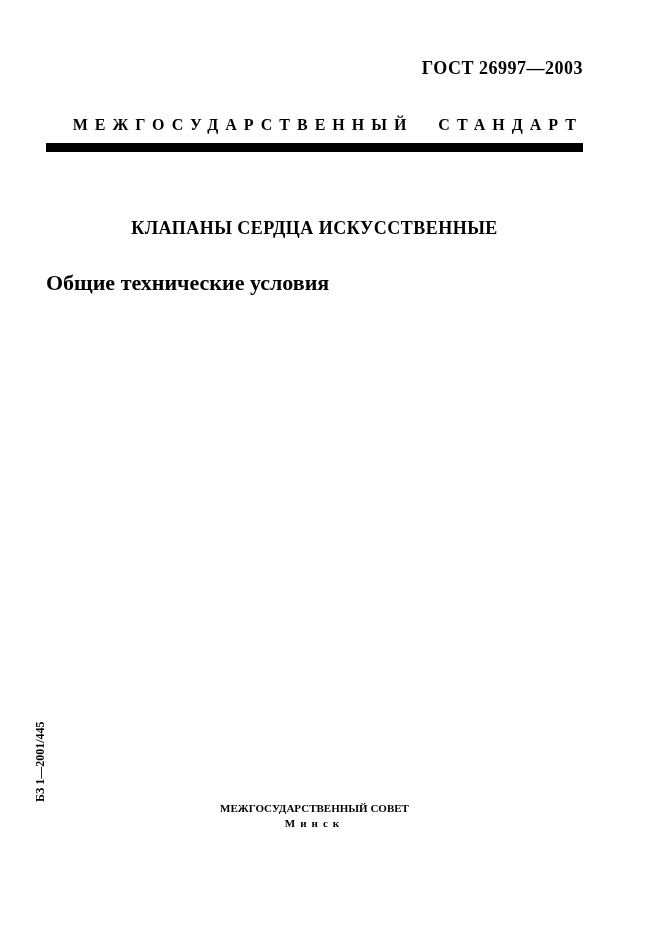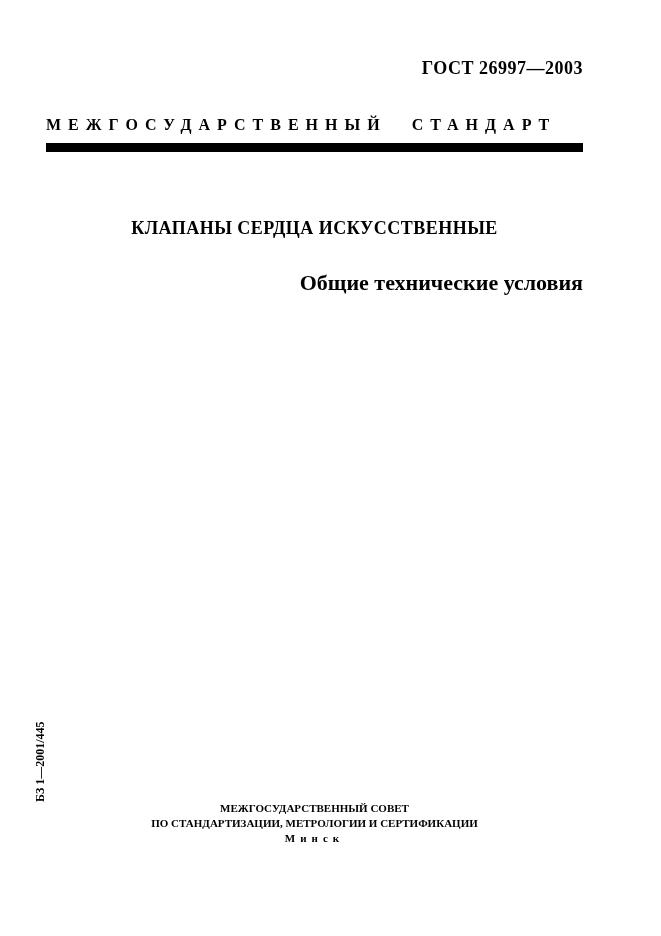--- a/index.html
+++ b/index.html
@@ -24,21 +24,21 @@
     font-size: 18px;
     font-weight: bold;
     letter-spacing: 0.5px;
     white-space: nowrap;
   }
   .banner {
     position: absolute;
     top: 116px;
     left: 46px;
     width: 537px;
-    text-align: left;
+    text-align: right;
   }
   .banner-title {
     display: block;
     font-size: 16px;
     font-weight: bold;
     letter-spacing: 7px;
     word-spacing: 14px;
     white-space: nowrap;
   }
   .banner-rule {
@@ -58,21 +58,21 @@
     font-size: 18px;
     font-weight: bold;
     letter-spacing: 0.5px;
     white-space: nowrap;
   }
   .doc-subtitle {
     position: absolute;
     top: 270px;
     left: 46px;
     width: 537px;
-    text-align: right;
+    text-align: left;
     font-size: 22px;
     font-weight: bold;
     white-space: nowrap;
   }
   .edition-note {
     position: absolute;
     top: 349px;
     left: 46px;
     width: 537px;
     text-align: center;
@@ -118,17 +118,16 @@
 
   <div class="doc-title">КЛАПАНЫ СЕРДЦА ИСКУССТВЕННЫЕ</div>
 
   <div class="doc-subtitle">Общие технические условия</div>
 
 
   <div class="side-code">БЗ 1—2001/445</div>
 
   <div class="footer">
     <div>МЕЖГОСУДАРСТВЕННЫЙ СОВЕТ</div>
-    <div>ПО СТАНДАРТИЗАЦИИ, МЕТРОЛОГИИ И СЕРТИФИКАЦИИ</div>
     <div class="footer-city">Минск</div>
   </div>
 
 </div>
 
 </body></html>

